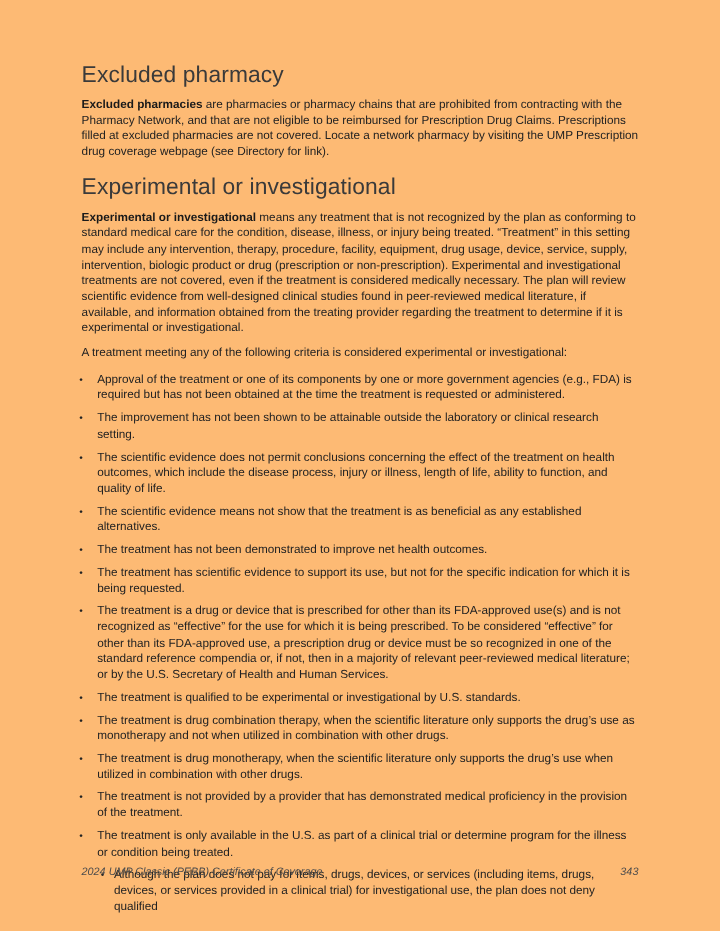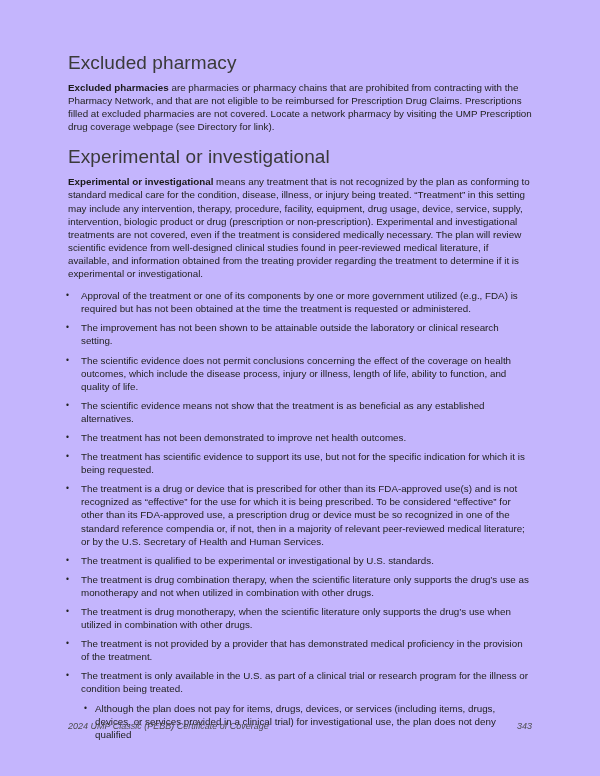--- a/index.html
+++ b/index.html
@@ -1,21 +1,21 @@
 <!DOCTYPE html>
 <html><head>
 <meta charset="utf-8">
 <style>
   html, body { margin: 0; padding: 0; background: #ffffff; }
   .page {
     position: relative;
     width: 600px;
     height: 776px;
     margin: 0 auto;
-    background: #c4b5fd;
+    background: #fdba74;
     box-sizing: border-box;
     padding: 50px 68px 0 68px;
     overflow: hidden;
     font-family: "Liberation Sans", "DejaVu Sans", sans-serif;
     color: #222222;
   }
   h1.section-heading {
     font-size: 19px;
     font-weight: 300;
     color: #3a3a3a;
@@ -77,33 +77,34 @@
 <div class="page">
 
   <h1 class="section-heading" id="heading-excluded-pharmacy">Excluded pharmacy</h1>
 
   <p class="body"><strong>Excluded pharmacies</strong><span> are pharmacies or pharmacy chains that are prohibited from contracting with the Pharmacy Network, and that are not eligible to be reimbursed for Prescription Drug Claims. Prescriptions filled at excluded pharmacies are not covered. Locate a network pharmacy by visiting the UMP Prescription drug coverage webpage (see Directory for link).</span></p>
 
   <h1 class="section-heading" id="heading-experimental">Experimental or investigational</h1>
 
   <p class="body"><strong>Experimental or investigational</strong><span> means any treatment that is not recognized by the plan as conforming to standard medical care for the condition, disease, illness, or injury being treated. “Treatment” in this setting may include any intervention, therapy, procedure, facility, equipment, drug usage, device, service, supply, intervention, biologic product or drug (prescription or non-prescription). Experimental and investigational treatments are not covered, even if the treatment is considered medically necessary. The plan will review scientific evidence from well-designed clinical studies found in peer-reviewed medical literature, if available, and information obtained from the treating provider regarding the treatment to determine if it is experimental or investigational.</span></p>
 
+  <p class="body">A treatment meeting any of the following criteria is considered experimental or investigational:</p>
 
   <ul class="bullet-list">
     <li>
       <span class="marker">•</span>
-      <span class="btext">Approval of the treatment or one of its components by one or more government utilized (e.g., FDA) is required but has not been obtained at the time the treatment is requested or administered.</span>
+      <span class="btext">Approval of the treatment or one of its components by one or more government agencies (e.g., FDA) is required but has not been obtained at the time the treatment is requested or administered.</span>
     </li>
     <li>
       <span class="marker">•</span>
       <span class="btext">The improvement has not been shown to be attainable outside the laboratory or clinical research setting.</span>
     </li>
     <li>
       <span class="marker">•</span>
-      <span class="btext">The scientific evidence does not permit conclusions concerning the effect of the coverage on health outcomes, which include the disease process, injury or illness, length of life, ability to function, and quality of life.</span>
+      <span class="btext">The scientific evidence does not permit conclusions concerning the effect of the treatment on health outcomes, which include the disease process, injury or illness, length of life, ability to function, and quality of life.</span>
     </li>
     <li>
       <span class="marker">•</span>
       <span class="btext">The scientific evidence means not show that the treatment is as beneficial as any established alternatives.</span>
     </li>
     <li>
       <span class="marker">•</span>
       <span class="btext">The treatment has not been demonstrated to improve net health outcomes.</span>
     </li>
     <li>
@@ -125,21 +126,21 @@
     <li>
       <span class="marker">•</span>
       <span class="btext">The treatment is drug monotherapy, when the scientific literature only supports the drug’s use when utilized in combination with other drugs.</span>
     </li>
     <li>
       <span class="marker">•</span>
       <span class="btext">The treatment is not provided by a provider that has demonstrated medical proficiency in the provision of the treatment.</span>
     </li>
     <li>
       <span class="marker">•</span>
-      <span class="btext">The treatment is only available in the U.S. as part of a clinical trial or research program for the illness or condition being treated.</span>
+      <span class="btext">The treatment is only available in the U.S. as part of a clinical trial or determine program for the illness or condition being treated.</span>
     </li>
     <li class="sub">
       <span class="marker">•</span>
       <span class="btext">Although the plan does not pay for items, drugs, devices, or services (including items, drugs, devices, or services provided in a clinical trial) for investigational use, the plan does not deny qualified</span>
     </li>
   </ul>
 
   <div class="footer">
     <span>2024 UMP Classic (PEBB) Certificate of Coverage</span>
     <span>343</span>

